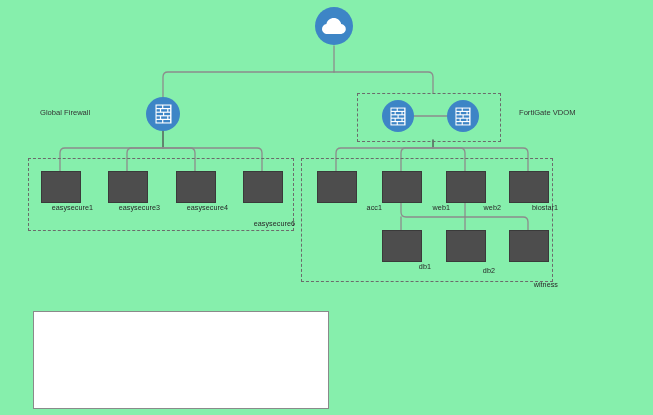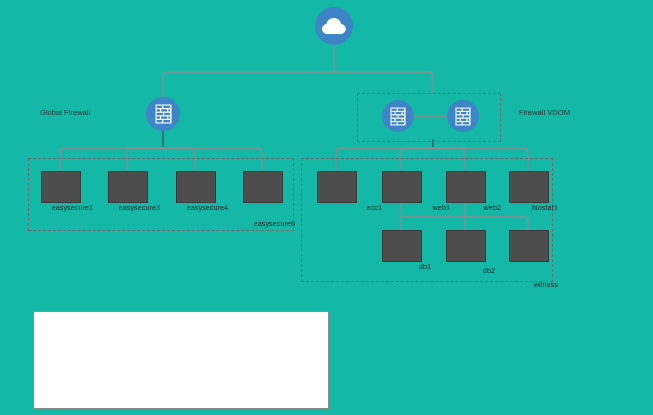--- a/index.html
+++ b/index.html
@@ -4,21 +4,21 @@
 <style>
   html, body {
     margin: 0;
     padding: 0;
     background: #ffffff;
   }
   #canvas {
     position: relative;
     width: 653px;
     height: 415px;
-    background: #14b8a6;
+    background: #86efac;
     font-family: "Liberation Sans", sans-serif;
     overflow: hidden;
   }
   #wires {
     position: absolute;
     left: 0;
     top: 0;
     width: 653px;
     height: 415px;
     pointer-events: none;
@@ -189,21 +189,21 @@
         <rect x="1.6" y="12.4" width="3.3" height="2.4"></rect>
         <rect x="6.1" y="12.4" width="6.1" height="2.4"></rect>
         <rect x="13.4" y="12.4" width="1.7" height="2.4"></rect>
         <rect x="1.6" y="16.0" width="5.5" height="2.4"></rect>
         <rect x="8.3" y="16.0" width="6.8" height="2.4"></rect>
       </g>
     </svg>
   </div>
 
   <div class="zone-label" style="left:40px; top:108px;">Global Firewall</div>
-  <div class="zone-label" style="left:519px; top:108px;">Firewall VDOM</div>
+  <div class="zone-label" style="left:519px; top:108px;">FortiGate VDOM</div>
 
   <div class="server-box" style="left:41px; top:171px; width:38px; height:30px;"></div>
   <div class="node-label" style="left:27px; top:203px; width:66px;">easysecure1</div>
 
   <div class="server-box" style="left:108px; top:171px; width:38px; height:30px;"></div>
   <div class="node-label" style="left:94px; top:203px; width:66px;">easysecure3</div>
 
   <div class="server-box" style="left:176px; top:171px; width:38px; height:30px;"></div>
   <div class="node-label" style="left:162px; top:203px; width:66px;">easysecure4</div>
 

